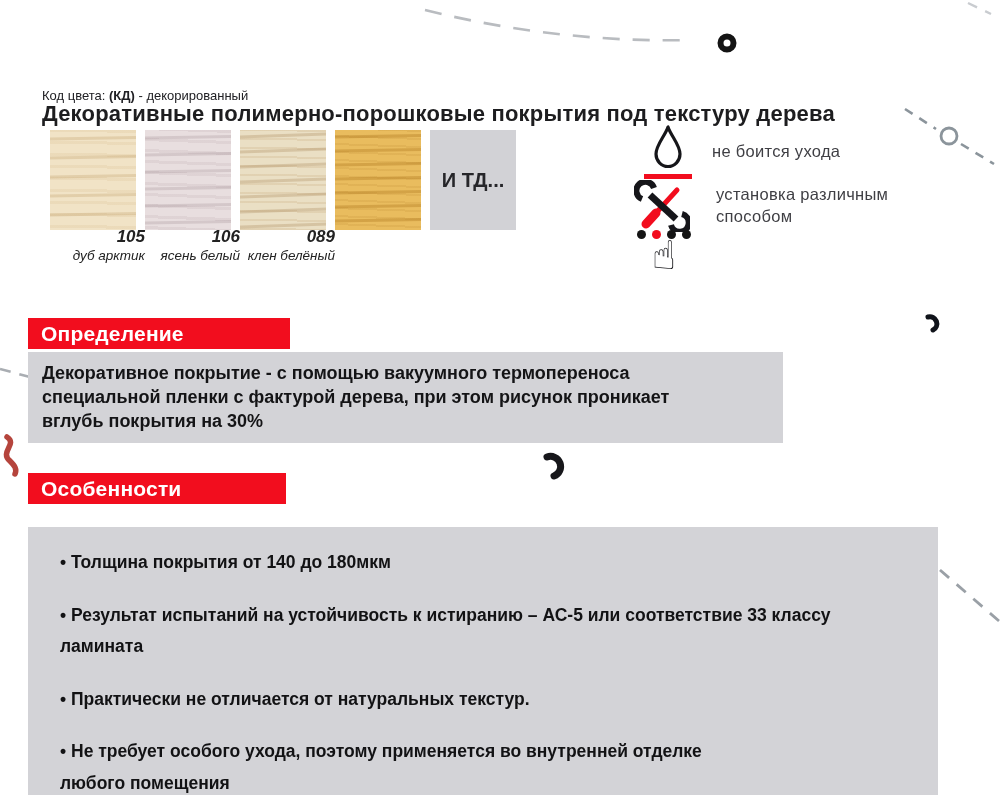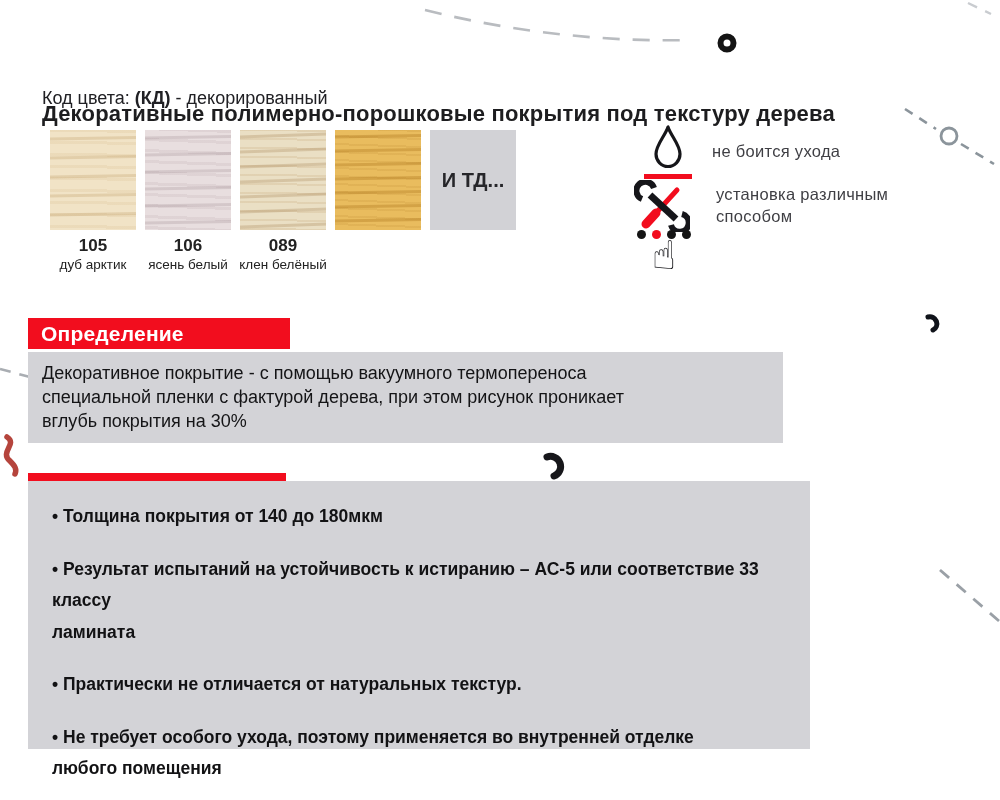--- a/index.html
+++ b/index.html
@@ -2,58 +2,58 @@
 <html lang="ru"><head>
 <meta charset="utf-8">
 <style>
   html,body{margin:0;padding:0;background:#ffffff;}
   .canvas{
     position:relative;width:1000px;height:800px;background:#ffffff;overflow:hidden;
     font-family:"Liberation Sans","DejaVu Sans",sans-serif;color:#1c1c1c;
   }
   
   .title{position:absolute;left:42px;top:57px;font-size:22px;font-weight:800;letter-spacing:.2px;color:#1d1d1f;white-space:nowrap;margin-top:44px;}
-  .subtitle{position:absolute;left:42px;top:88px;font-size:18px;color:#202024;}
+  .subtitle{position:absolute;left:42px;top:88px;font-size:13px;color:#202024;}
   .subtitle b{font-weight:800;}
   
   .swatch-row{position:absolute;left:50px;top:130px;display:flex;gap:9px;}
   .swatch{width:86px;height:100px;}
   .sw-105{background-color:#f1e3c6;background-image:
      repeating-linear-gradient(179deg, rgba(187,152,96,0) 0 7px, rgba(187,152,96,.28) 8px 10px, rgba(187,152,96,0) 11px 19px),
      repeating-linear-gradient(181deg, rgba(210,180,130,.18) 0 3px, transparent 3px 12px);}
   .sw-106{background-color:#e8dedf;background-image:
      repeating-linear-gradient(179deg, rgba(152,132,138,0) 0 6px, rgba(152,132,138,.25) 7px 9px, rgba(152,132,138,0) 10px 17px),
      repeating-linear-gradient(182deg, rgba(180,160,165,.18) 0 3px, transparent 3px 11px);}
   .sw-089{background-color:#eadfc4;background-image:
      repeating-linear-gradient(178deg, rgba(166,131,84,0) 0 5px, rgba(166,131,84,.3) 6px 8px, rgba(166,131,84,0) 9px 15px),
      repeating-linear-gradient(181deg, rgba(190,155,105,.2) 0 2px, transparent 2px 9px);}
   .sw-085{background-color:#e9bc5e;background-image:
      repeating-linear-gradient(179deg, rgba(176,121,31,0) 0 5px, rgba(176,121,31,.38) 6px 8px, rgba(176,121,31,0) 9px 14px),
      repeating-linear-gradient(182deg, rgba(200,150,60,.25) 0 2px, transparent 2px 8px);}
   .sw-etc{background:#d2d2d6;display:flex;align-items:center;justify-content:center;
      font-size:20px;font-weight:800;color:#26262a;}
-  .swatch-label{position:absolute;top:236px;width:104px;text-align:center;}
+  .swatch-label{position:absolute;top:227px;width:104px;text-align:right;font-style:italic;}
   .swatch-label .code{font-size:17px;font-weight:700;color:#222;}
   .swatch-label .name{font-size:13.5px;color:#222;margin-top:1px;}
   
   .feat-row{position:absolute;display:flex;align-items:center;gap:14px;}
   .feat-icon{width:60px;display:flex;flex-direction:column;align-items:center;}
   .feat-label{font-size:16.5px;color:#3f3f44;line-height:1.32;white-space:pre-line;letter-spacing:.3px;}
   .redbar{width:48px;height:5px;margin-top:4px;}
   .dots{display:flex;gap:6px;margin-bottom:-4px;}
   .dots span{width:9px;height:9px;border-radius:50%;}
   .hand-glyph{font-size:40px;line-height:1;color:#1a1a1e;font-family:"DejaVu Sans",sans-serif;}
   
   .chip{position:absolute;left:28px;height:31px;display:flex;align-items:center;padding-left:13px;box-sizing:border-box;}
   .chip span{color:#ffffff;font-size:21px;font-weight:800;letter-spacing:.2px;}
   
   .panel{position:absolute;left:28px;background:#d3d3d7;box-sizing:border-box;}
   .def-panel{top:352px;width:755px;height:91px;padding:10px 14px;}
-  .def-text{font-size:18px;font-weight:400;color:#141416;line-height:1.33;white-space:pre-line;}
-  .feat-panel{top:481px;width:782px;height:268px;padding:20px 16px 0 24px;}
+  .def-text{font-size:18px;font-weight:700;color:#141416;line-height:1.33;white-space:pre-line;}
+  .feat-panel{top:527px;width:910px;height:268px;padding:20px 16px 0 32px;}
   .feat-panel ul{list-style:none;margin:0;padding:0;}
   .feat-panel li{font-size:17.5px;font-weight:700;color:#121214;line-height:1.8;white-space:pre-line;margin-bottom:21px;}
   .feat-panel li::before{content:"\2022\00a0";}
   
   .deco{position:absolute;inset:0;pointer-events:none;}
 </style>
 </head>
 <body>
 
 <div class="canvas">

